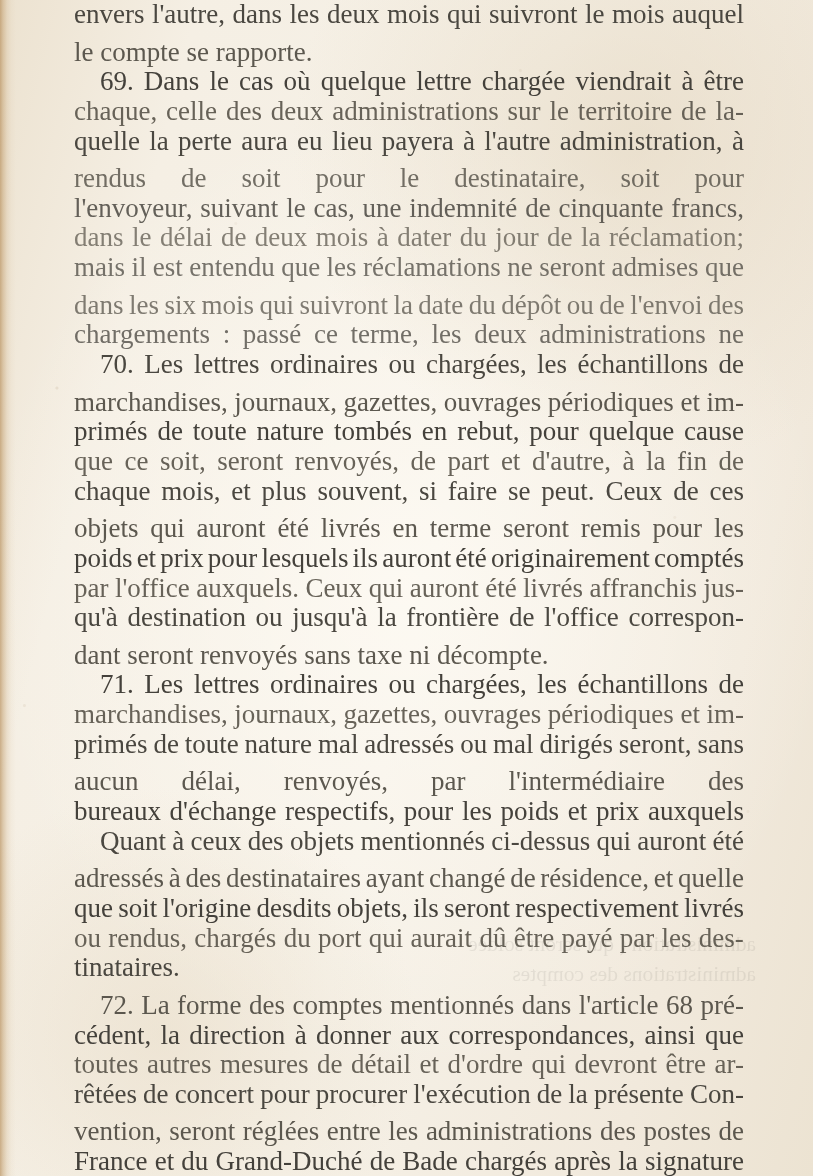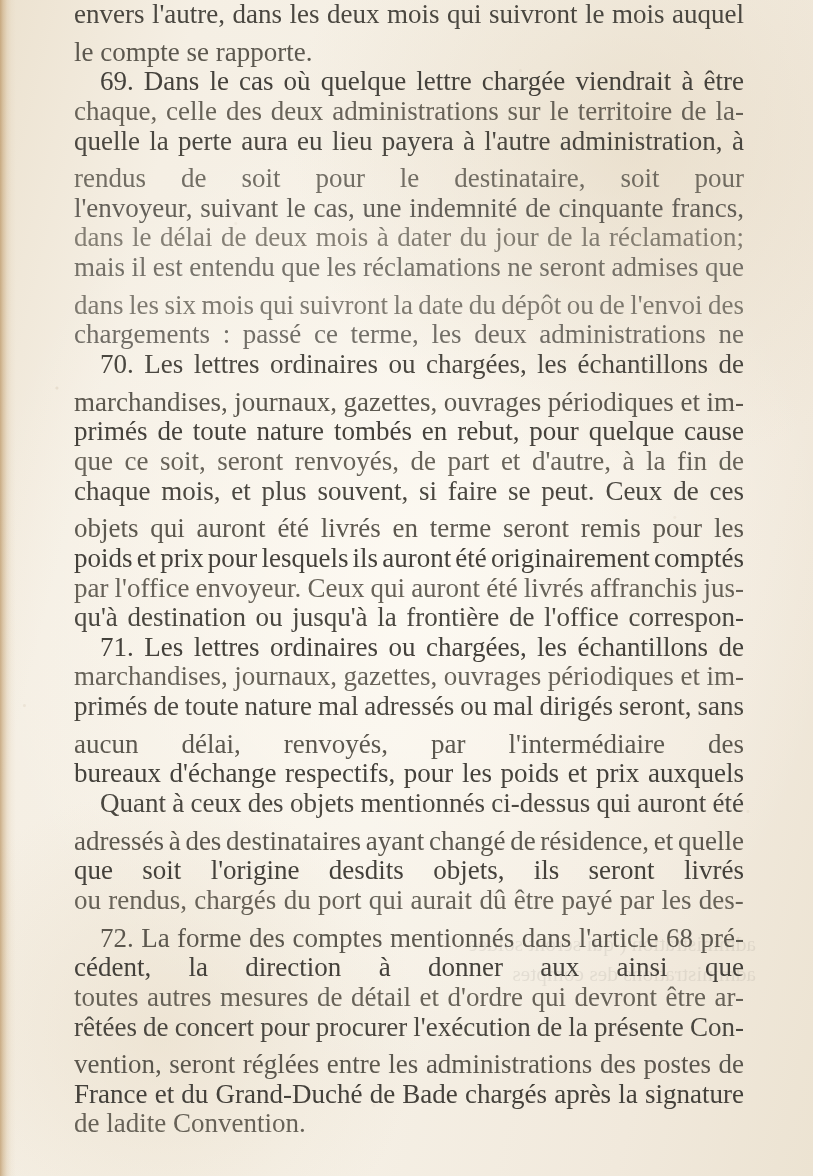--- a/index.html
+++ b/index.html
@@ -370,40 +370,41 @@
           <span class="w">lesquels</span>
           <span class="w">ils</span>
           <span class="w">auront</span>
           <span class="w">été</span>
           <span class="w">originairement</span>
           <span class="w">comptés</span>
         </div>
         <div class="line ink-d j">
           <span class="w">par</span>
           <span class="w">l'office</span>
-          <span class="w">envoyeur.</span>
+          <span class="w">auxquels.</span>
           <span class="w">Ceux</span>
           <span class="w">qui</span>
           <span class="w">auront</span>
           <span class="w">été</span>
           <span class="w">livrés</span>
           <span class="w">affranchis</span>
           <span class="w">jus-</span>
         </div>
         <div class="line ink-a j">
           <span class="w">qu'à</span>
           <span class="w">destination</span>
           <span class="w">ou</span>
           <span class="w">jusqu'à</span>
           <span class="w">la</span>
           <span class="w">frontière</span>
           <span class="w">de</span>
           <span class="w">l'office</span>
           <span class="w">correspon-</span>
         </div>
+        <div class="line ink-b last">dant seront renvoyés sans taxe ni décompte.</div>
       </div>
       <div>
         <div class="line ink-c j indent">
           <span class="w">71.</span>
           <span class="w">Les</span>
           <span class="w">lettres</span>
           <span class="w">ordinaires</span>
           <span class="w">ou</span>
           <span class="w">chargées,</span>
           <span class="w">les</span>
@@ -478,37 +479,39 @@
           <span class="w">quelle</span>
         </div>
         <div class="line ink-c j">
           <span class="w">que</span>
           <span class="w">soit</span>
           <span class="w">l'origine</span>
           <span class="w">desdits</span>
           <span class="w">objets,</span>
           <span class="w">ils</span>
           <span class="w">seront</span>
+          <span class="w">respectivement</span>
           <span class="w">livrés</span>
         </div>
         <div class="line ink-d j">
           <span class="w">ou</span>
           <span class="w">rendus,</span>
           <span class="w">chargés</span>
           <span class="w">du</span>
           <span class="w">port</span>
           <span class="w">qui</span>
           <span class="w">aurait</span>
           <span class="w">dû</span>
           <span class="w">être</span>
           <span class="w">payé</span>
           <span class="w">par</span>
           <span class="w">les</span>
           <span class="w">des-</span>
         </div>
+        <div class="line ink-a last">tinataires.</div>
       </div>
       <div>
         <div class="line ink-b j indent">
           <span class="w">72.</span>
           <span class="w">La</span>
           <span class="w">forme</span>
           <span class="w">des</span>
           <span class="w">comptes</span>
           <span class="w">mentionnés</span>
           <span class="w">dans</span>
@@ -516,20 +519,21 @@
           <span class="w">68</span>
           <span class="w">pré-</span>
         </div>
         <div class="line ink-c j">
           <span class="w">cédent,</span>
           <span class="w">la</span>
           <span class="w">direction</span>
           <span class="w">à</span>
           <span class="w">donner</span>
           <span class="w">aux</span>
+          <span class="w">correspondances,</span>
           <span class="w">ainsi</span>
           <span class="w">que</span>
         </div>
         <div class="line ink-d j">
           <span class="w">toutes</span>
           <span class="w">autres</span>
           <span class="w">mesures</span>
           <span class="w">de</span>
           <span class="w">détail</span>
           <span class="w">et</span>

